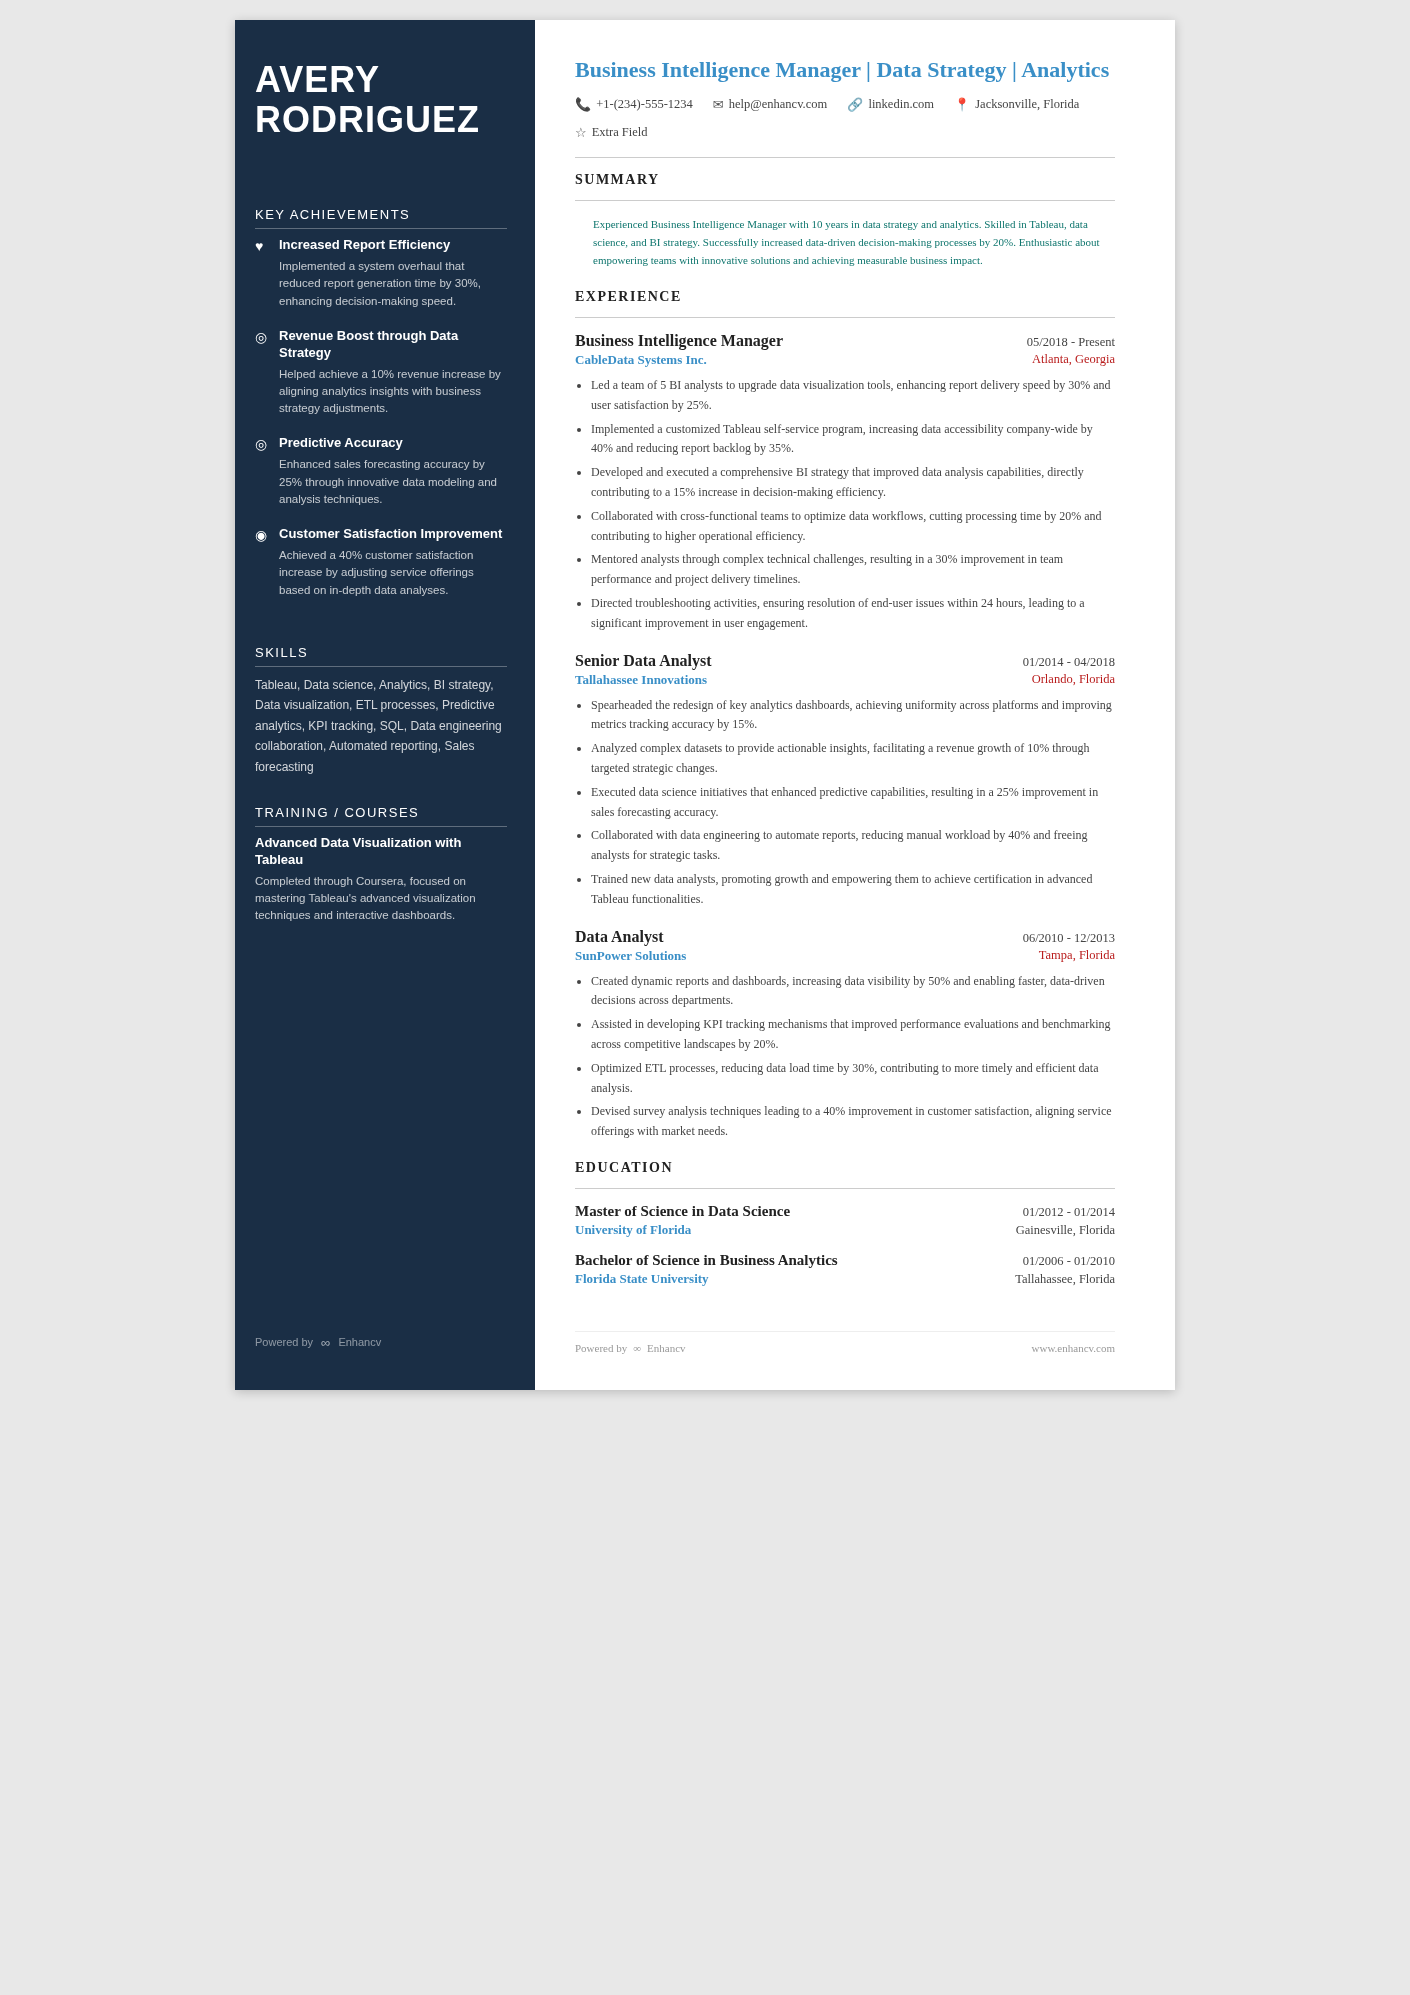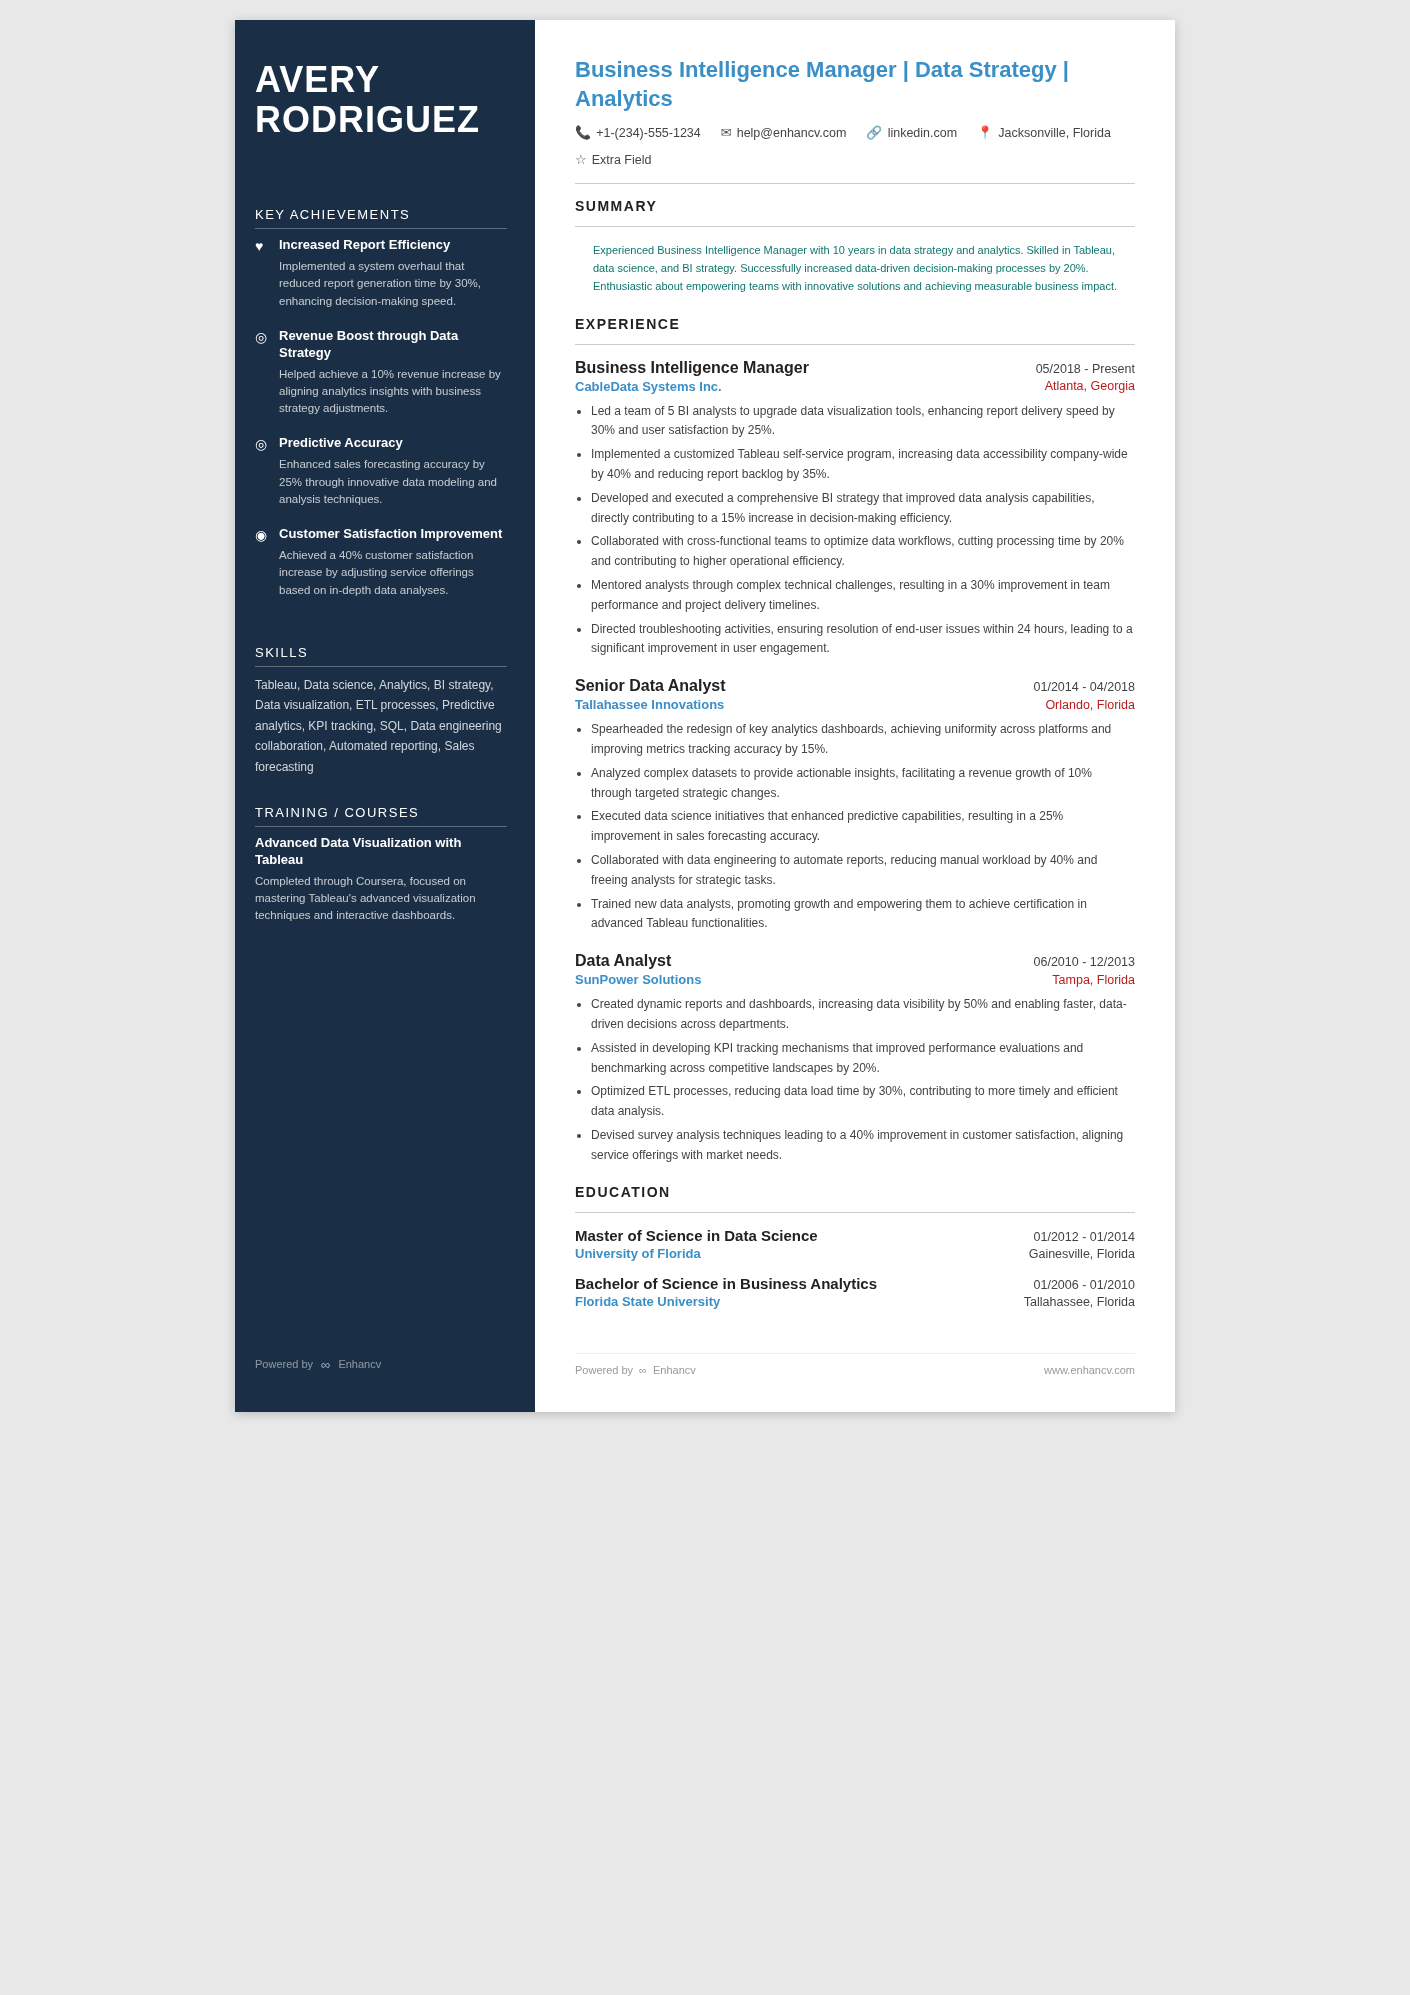--- a/index.html
+++ b/index.html
@@ -90,23 +90,24 @@
       margin-bottom: 4px;
     }
     .course-desc {
       font-size: 11.5px;
       color: rgba(255,255,255,0.75);
       line-height: 1.5;
     }
     
     .main {
       flex: 1;
-      padding: 36px 40px 36px 40px;
+      padding: 36px 60px 36px 40px;
       display: flex;
       flex-direction: column;
+      font-family: Liberation Serif, serif;
     }
     .main-title {
       font-size: 22px;
       font-weight: 700;
       color: #3a8fc7;
       margin-bottom: 12px;
       line-height: 1.3;
     }
     .contact-row {
       display: flex;
@@ -157,21 +158,21 @@
       color: #222;
     }
     .exp-dates {
       font-size: 12.5px;
       color: #444;
       white-space: nowrap;
     }
     .exp-company-row {
       display: flex;
       justify-content: space-between;
-      align-items: center;
+      align-items: flex-start;
       margin-bottom: 8px;
     }
     .exp-company {
       font-size: 13px;
       font-weight: 600;
       color: #3a8fc7;
     }
     .exp-location {
       font-size: 12.5px;
       color: #b91c1c;

